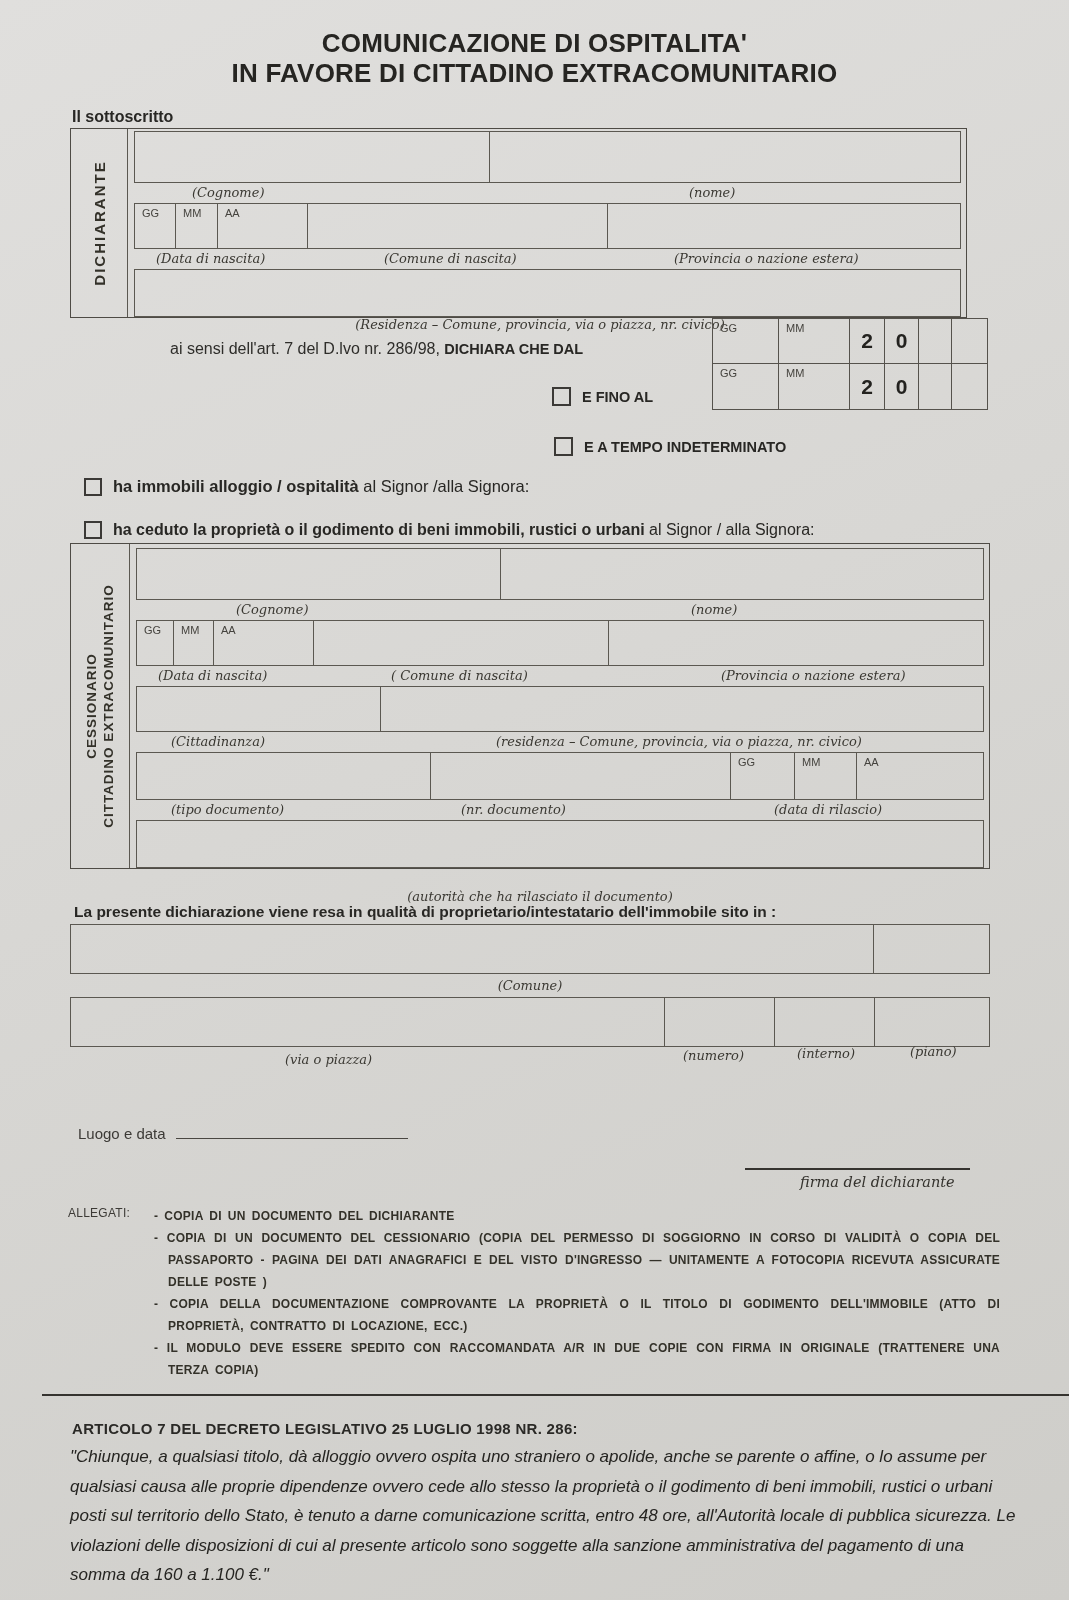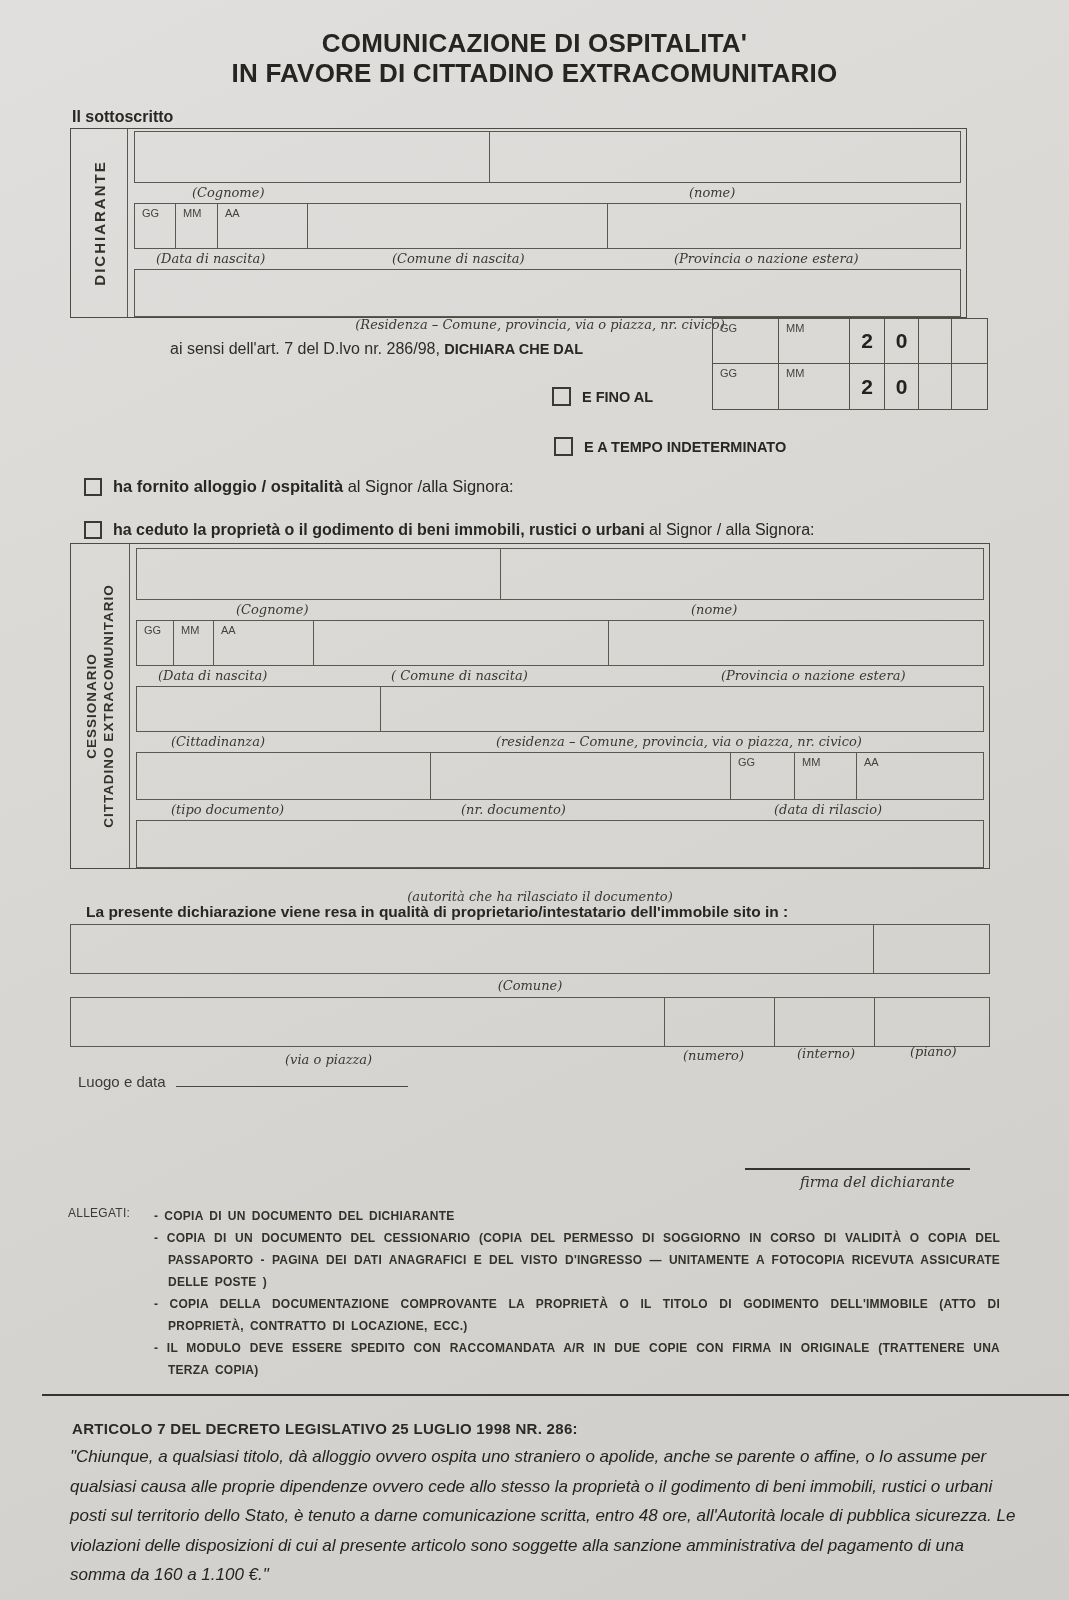--- a/index.html
+++ b/index.html
@@ -84,21 +84,21 @@
       </div>
       <div class="frow" style="height:46px;">
         <div class="cell cellcap" style="width:42px;">GG</div>
         <div class="cell cellcap" style="width:42px;">MM</div>
         <div class="cell cellcap" style="width:90px;">AA</div>
         <div class="cell" style="width:300px;"></div>
         <div class="cell" style="flex:1;"></div>
       </div>
       <div class="labrow">
         <span class="lbl" style="left:22px;">(Data di nascita)</span>
-        <span class="lbl" style="left:258px;">(Comune di nascita)</span>
+        <span class="lbl" style="left:250px;">(Comune di nascita)</span>
         <span class="lbl" style="left:540px;">(Provincia o nazione estera)</span>
       </div>
       <div class="frow" style="height:48px;">
         <div class="cell" style="flex:1;"></div>
       </div>
     </div>
   </div>
   <div class="abs lbl" style="top:317px;left:290px;width:500px;text-align:center;">(Residenza – Comune, provincia,  via o piazza, nr. civico)</div>
 
   <div class="abs" style="top:340px;left:170px;font-size:16px;">
@@ -129,21 +129,21 @@
     <span class="cb"></span>
     <span>E FINO AL</span>
   </div>
   <div class="abs cbrow" style="top:437px;left:554px;">
     <span class="cb"></span>
     <span>E A TEMPO INDETERMINATO</span>
   </div>
 
   <div class="abs cbrow" style="top:477px;left:84px;font-size:16.5px;">
     <span class="cb" style="width:18px;height:18px;"></span>
-    <span style="font-weight:normal;"><b>ha fornito alloggio / ospitalità</b><span> al Signor /alla Signora:</span></span>
+    <span style="font-weight:normal;"><b>ha immobili alloggio / ospitalità</b><span> al Signor /alla Signora:</span></span>
   </div>
 
   <div class="abs cbrow" style="top:521px;left:84px;font-size:16px;">
     <span class="cb" style="width:18px;height:18px;"></span>
     <span style="font-weight:normal;"><b>ha ceduto la proprietà o il godimento di beni immobili, rustici o urbani</b><span> al Signor / alla Signora:</span></span>
   </div>
 
   <div class="abs groupbox" style="top:543px;left:70px;width:920px;">
     <div class="sidecol" style="width:58px;">
       <div class="vlabel" style="font-size:13.5px;letter-spacing:1px;line-height:17px;">
@@ -192,38 +192,38 @@
         <span class="lbl" style="left:325px;">(nr. documento)</span>
         <span class="lbl" style="left:638px;">(data di rilascio)</span>
       </div>
       <div class="frow" style="height:48px;">
         <div class="cell" style="flex:1;"></div>
       </div>
     </div>
   </div>
   <div class="abs lbl" style="top:873px;left:290px;width:500px;text-align:center;margin-top:16px;">(autorità che ha rilasciato il documento)</div>
 
-  <div class="abs boldline" style="top:903px;left:86px;font-size:15.5px;">La presente dichiarazione viene resa in qualità di proprietario/intestatario dell'immobile sito in :</div>
+  <div class="abs boldline" style="top:903px;left:74px;font-size:15.5px;">La presente dichiarazione viene resa in qualità di proprietario/intestatario dell'immobile sito in :</div>
   <div class="frow abs" style="top:924px;left:70px;width:920px;height:50px;">
     <div class="cell" style="flex:87.5;"></div>
     <div class="cell" style="flex:12.5;"></div>
   </div>
   <div class="abs lbl" style="top:978px;left:380px;width:300px;text-align:center;">(Comune)</div>
   <div class="frow abs" style="top:997px;left:70px;width:920px;height:50px;">
     <div class="cell" style="width:595px;"></div>
     <div class="cell" style="width:110px;"></div>
     <div class="cell" style="width:100px;"></div>
     <div class="cell" style="flex:1;"></div>
   </div>
   <div class="abs lbl" style="top:1052px;left:285px;">(via o piazza)</div>
   <div class="abs lbl" style="top:1048px;left:683px;">(numero)</div>
   <div class="abs lbl" style="top:1046px;left:797px;">(interno)</div>
   <div class="abs lbl" style="top:1044px;left:910px;">(piano)</div>
 
-  <div class="abs" style="top:1073px;left:78px;font-size:15px;color:#3c3a36;">
+  <div class="abs" style="top:1125px;left:78px;font-size:15px;color:#3c3a36;">
     <span>Luogo e data</span>
     <span class="fill-line" style="width:232px;margin-left:6px;"></span>
   </div>
   <div class="abs rule" style="top:1168px;left:745px;width:225px;height:1.6px;"></div>
   <div class="abs sig-caption" style="top:1174px;left:800px;">firma del dichiarante</div>
 
   <div class="abs att" style="top:1205px;left:68px;width:932px;">
     <div class="att-label">ALLEGATI:</div>
     <div class="att-items">
       <div class="att-item">- COPIA DI UN DOCUMENTO DEL DICHIARANTE</div>

